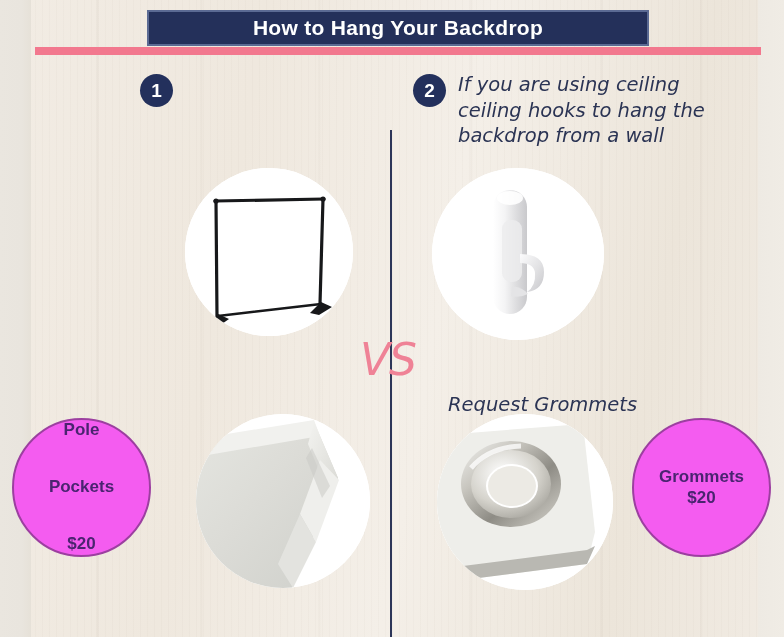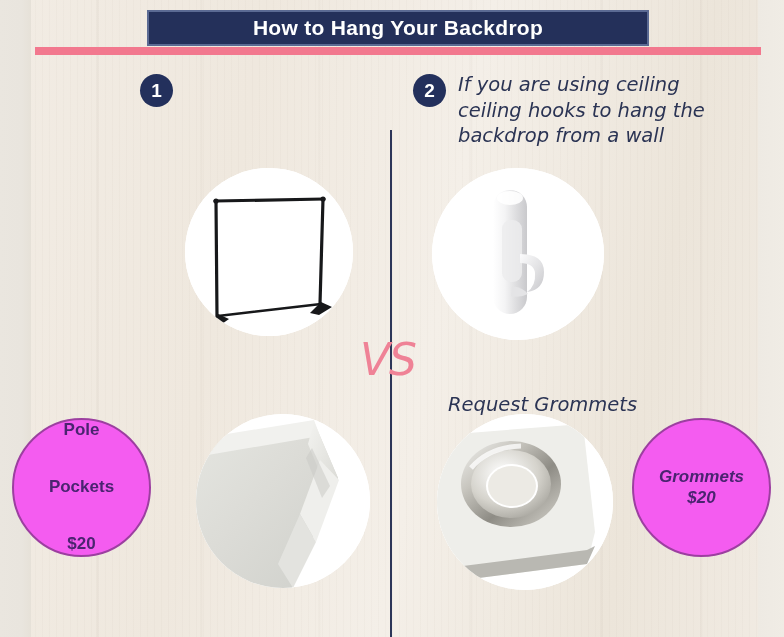--- a/index.html
+++ b/index.html
@@ -190,21 +190,20 @@
     width: 139px; height: 139px;
     background: #f45cf0;
     border: 2px solid #9c3fa0;
     justify-content: space-between;
   }
   .badge-right {
     left: 632px; top: 418px;
     width: 139px; height: 139px;
     background: #f45cf0;
     border: 2px solid #9c3fa0;
-    font-style: italic;
   }
   .badge-line { display: block; }
 </style>
 </head>
 <body>
 
 <div class="infographic">
 
   <div class="edge-strip-left"></div>
   <div class="edge-strip-right"></div>

